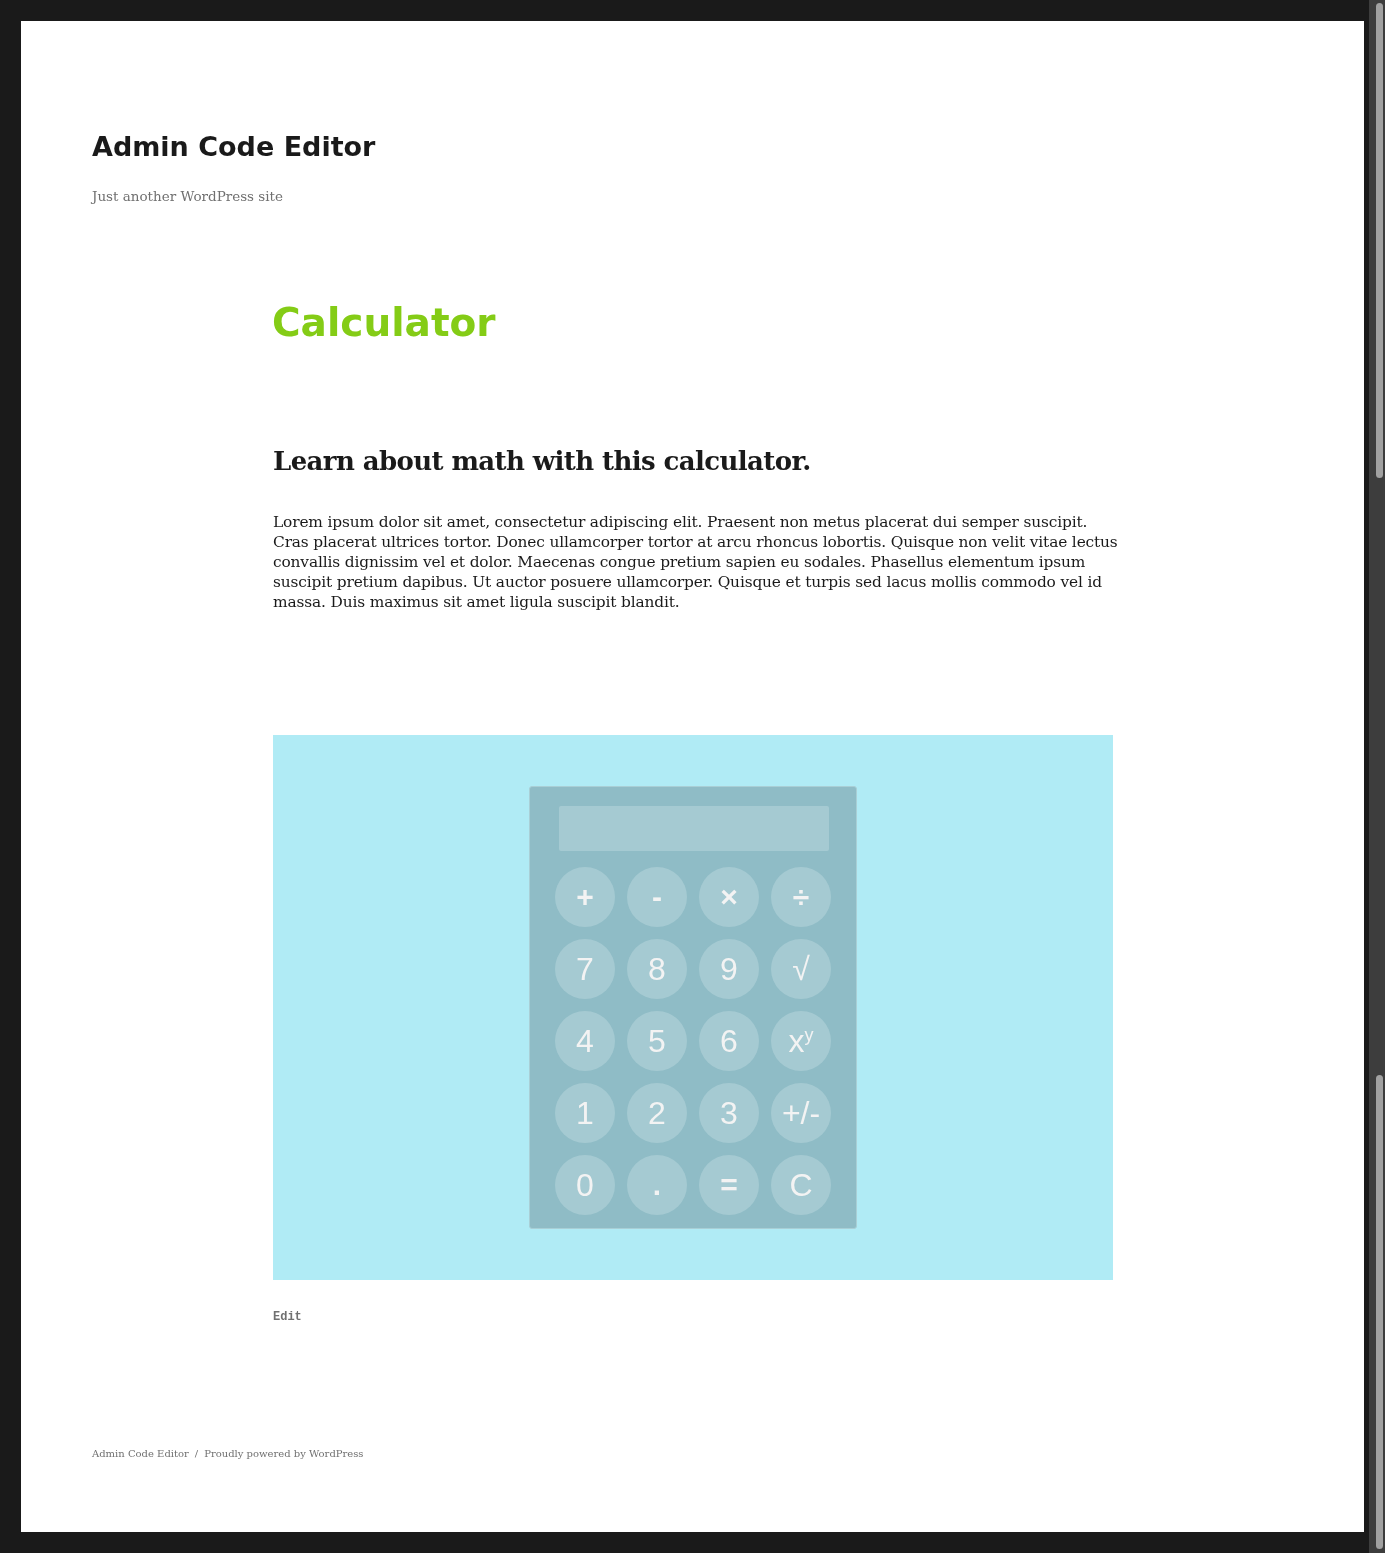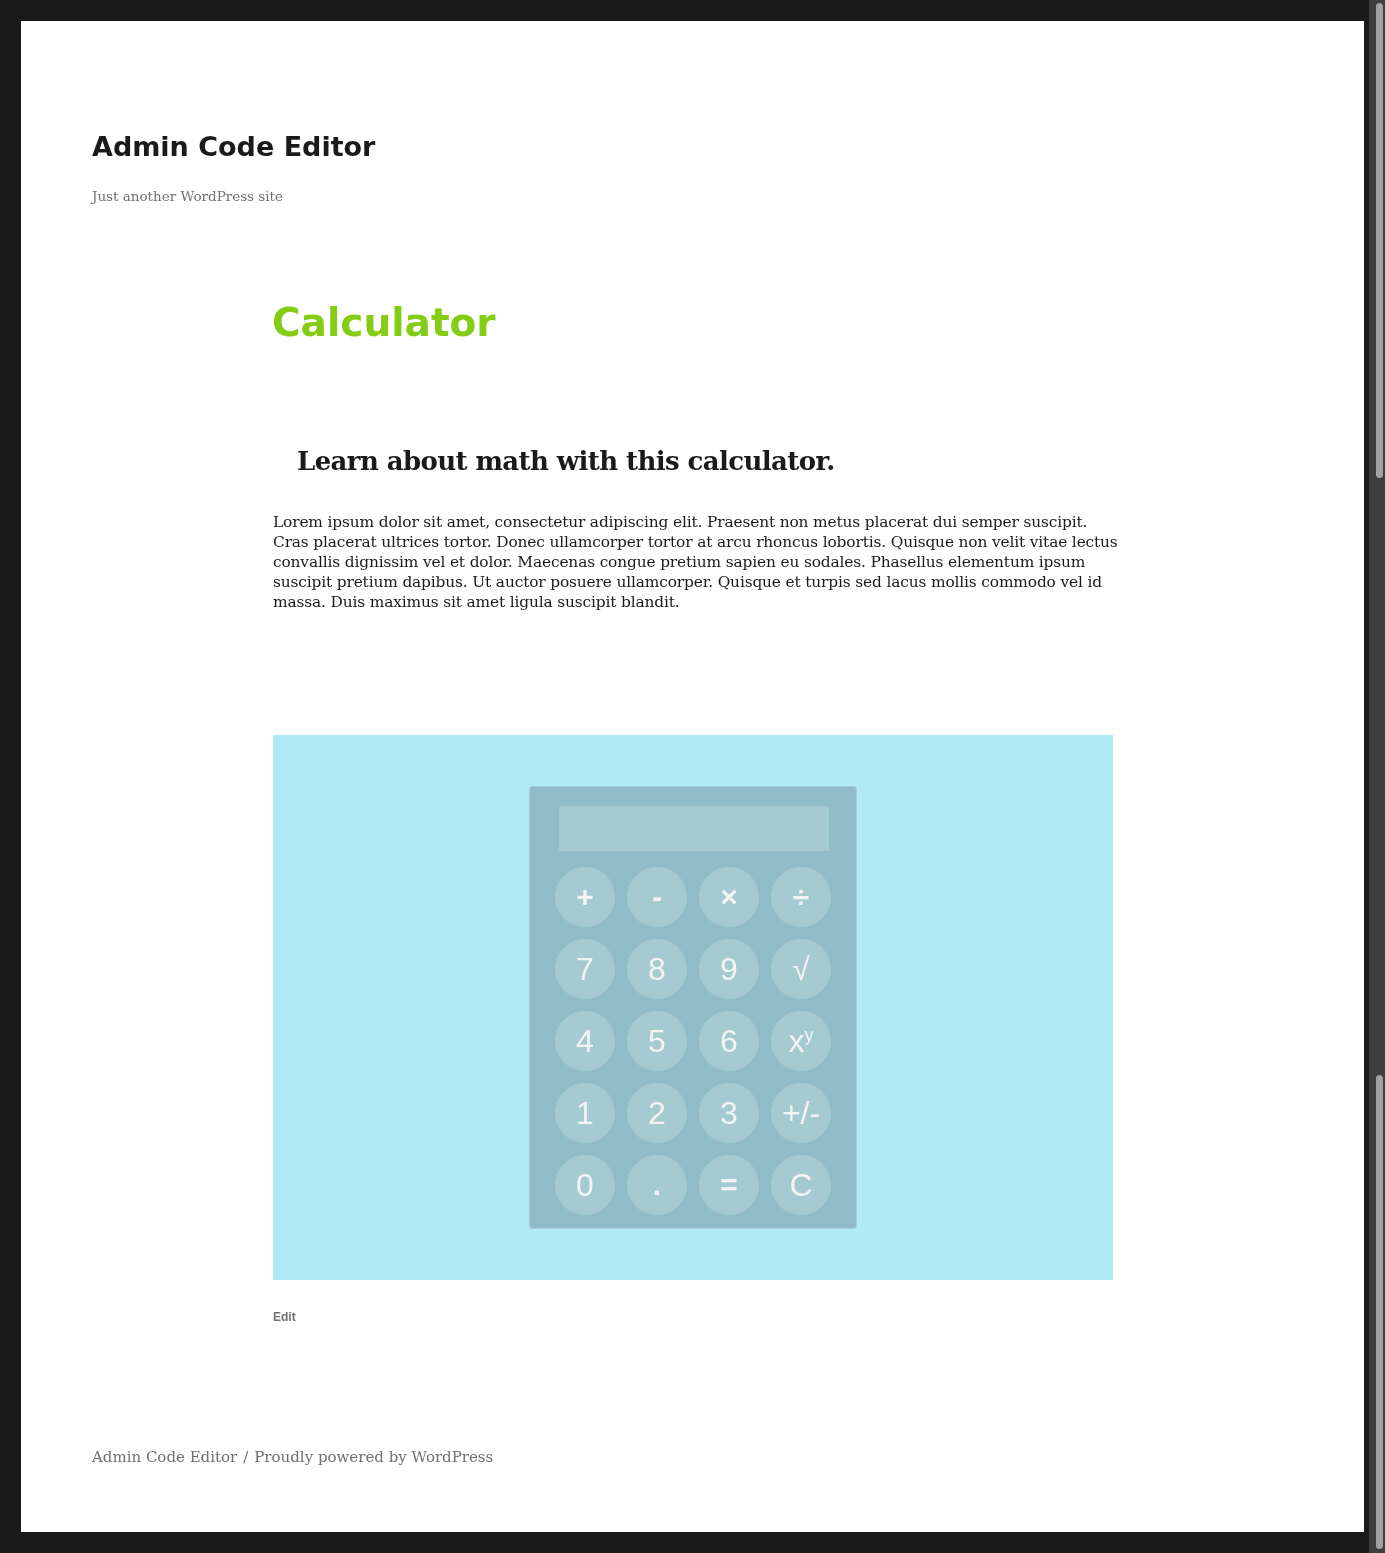--- a/index.html
+++ b/index.html
@@ -59,21 +59,20 @@
     }
     .entry-subheading {
       position: absolute;
       left: 273px; top: 446px;
       font-family: "DejaVu Serif", serif;
       font-weight: bold;
       font-size: 26px;
       color: #1a1a1a;
       white-space: nowrap;
       letter-spacing: -0.6px;
-      margin-left: 24px;
     }
     .entry-paragraph {
       position: absolute;
       left: 273px; top: 512px;
       width: 845px;
       font-family: "DejaVu Serif", serif;
       font-size: 15.4px;
       line-height: 20px;
       color: #1a1a1a;
       letter-spacing: -0.15px;
@@ -111,31 +110,31 @@
       align-items: center;
       justify-content: center;
       cursor: pointer;
       user-select: none;
     }
     .calc-btn.op { font-size: 30px; font-weight: bold; }
     .calc-btn sup { font-size: 18px; position: relative; top: -6px; }
     .edit-link {
       position: absolute;
       left: 273px; top: 1310px;
-      font-family: Liberation Sans, sans-serif;
+      font-family: Liberation Mono, monospace;
       font-weight: bold;
       font-size: 12px;
       color: #707070;
       text-decoration: none;
     }
     .footer {
       position: absolute;
       left: 92px; top: 1448px;
       font-family: "DejaVu Serif", serif;
-      font-size: 15px;
+      font-size: 10px;
       color: #707070;
       white-space: nowrap;
     }
     .footer a { color: #707070; text-decoration: none; }
     .footer .sep { margin: 0 6px; }
   </style>
 </head>
 <body>
 
 <div class="page"></div>

